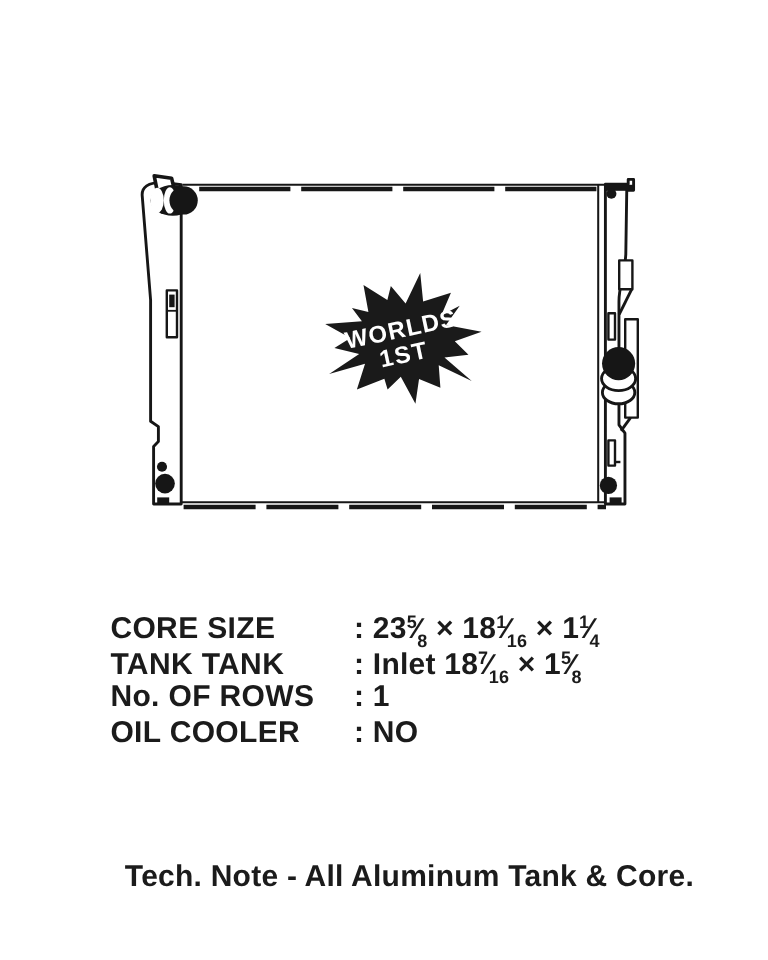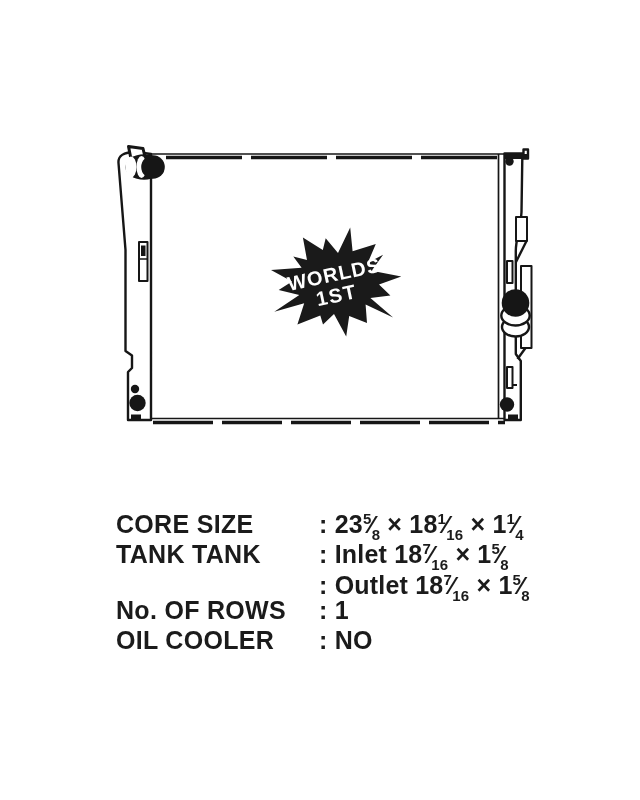--- a/index.html
+++ b/index.html
@@ -3,21 +3,21 @@
 <meta charset="utf-8">
 <style>
   html,body{margin:0;padding:0;background:#fff;}
   .page{position:relative;width:640px;height:800px;background:#fff;overflow:hidden;
         font-family:"Liberation Sans","DejaVu Sans",sans-serif;color:#1b1b1b;}
   .diagram-wrap{position:absolute;left:100px;top:135px;width:460px;height:300px;}
   .diagram-wrap svg{display:block;width:460px;height:300px;}
   .badge-text{fill:#fff;font-family:"Liberation Sans","DejaVu Sans",sans-serif;
               font-weight:bold;text-anchor:middle;}
   .specs{position:absolute;left:92px;top:504px;font-weight:bold;font-size:25px;
-         line-height:30.3px;white-space:nowrap;color:#1b1b1b;margin-left:24px;}
+         line-height:30.3px;white-space:nowrap;color:#1b1b1b;}
   .spec-row{height:30.3px;}
   .spec-label{display:inline-block;width:203px;letter-spacing:0.3px;}
   .spec-value{letter-spacing:0.2px;}
   .fr{display:inline;}
   .fr .n{font-size:15px;vertical-align:9px;margin-right:-2px;}
   .fr .sl{font-size:24px;}
   .fr .d{font-size:15px;vertical-align:-7px;margin-left:-2px;}
   .tech-note{position:absolute;left:104px;top:716px;font-weight:bold;font-size:25px;
              white-space:nowrap;letter-spacing:0.2px;color:#1b1b1b;}
 </style>
@@ -77,19 +77,19 @@
         <polygon id="starburst-poly" fill="#1a1a1a" points="401.3,276.5 379.0,284.4 390.4,295.6 370.4,297.9 393.1,317.4 365.6,304.4 367.0,323.1 349.2,315.9 346.2,336.4 334.0,314.0 323.0,324.5 320.3,315.6 297.4,324.5 304.2,303.2 274.3,311.7 299.3,294.9 278.7,290.1 292.0,281.6 271.0,270.0 301.6,267.7 293.3,256.6 307.0,260.1 302.9,237.4 322.8,250.1 325.7,238.3 338.0,253.0 350.2,227.5 352.6,251.3 375.8,244.0 367.8,262.8 383.1,254.7 371.7,270.8"></polygon>
         <text class="badge-text" x="336" y="281" font-size="20" letter-spacing="1" transform="rotate(-12 336 283)">WORLDS</text>
         <text class="badge-text" x="334" y="302" font-size="20" letter-spacing="1.5" transform="rotate(-12 336 283)">1ST</text>
       </g>
     </svg>
   </div>
 
   <div class="specs" id="specs">
       <div class="spec-row"><span class="spec-label">CORE SIZE</span><span class="spec-value">: 23<span class="fr"><span class="n">5</span><span class="sl">⁄</span><span class="d">8</span></span> × 18<span class="fr"><span class="n">1</span><span class="sl">⁄</span><span class="d">16</span></span> × 1<span class="fr"><span class="n">1</span><span class="sl">⁄</span><span class="d">4</span></span></span></div>
       <div class="spec-row"><span class="spec-label">TANK TANK</span><span class="spec-value">: Inlet 18<span class="fr"><span class="n">7</span><span class="sl">⁄</span><span class="d">16</span></span> × 1<span class="fr"><span class="n">5</span><span class="sl">⁄</span><span class="d">8</span></span></span></div>
-      <div class="spec-row"><span class="spec-label"></span><span class="spec-value">: Outlet 18<span class="fr"><span class="n">7</span><span class="sl">⁄</span><span class="d">16</span></span> × 1<span class="fr"><span class="n">5</span><span class="sl">⁄</span><span class="d">8</span></span></span></div>
       <div class="spec-row"><span class="spec-label">No. OF ROWS</span><span class="spec-value">: 1</span></div>
       <div class="spec-row"><span class="spec-label">OIL COOLER</span><span class="spec-value">: NO</span></div>
     </div>
 
+  <div class="tech-note">Tech. Note - All Aluminum Tank &amp; Core.</div>
 
 </div>
 
 </body></html>

